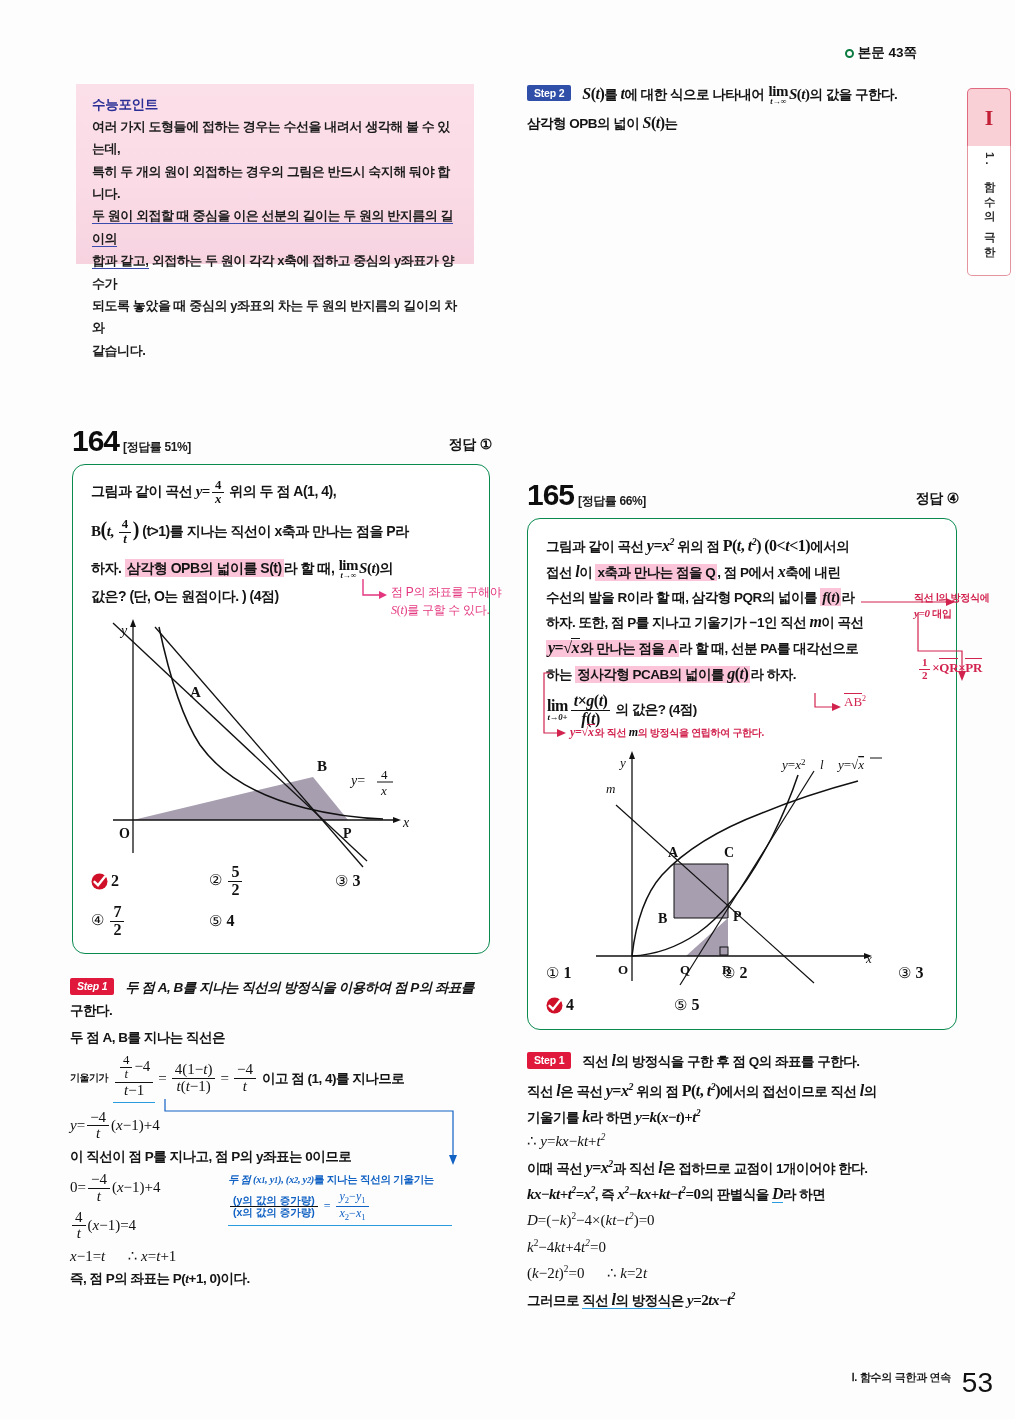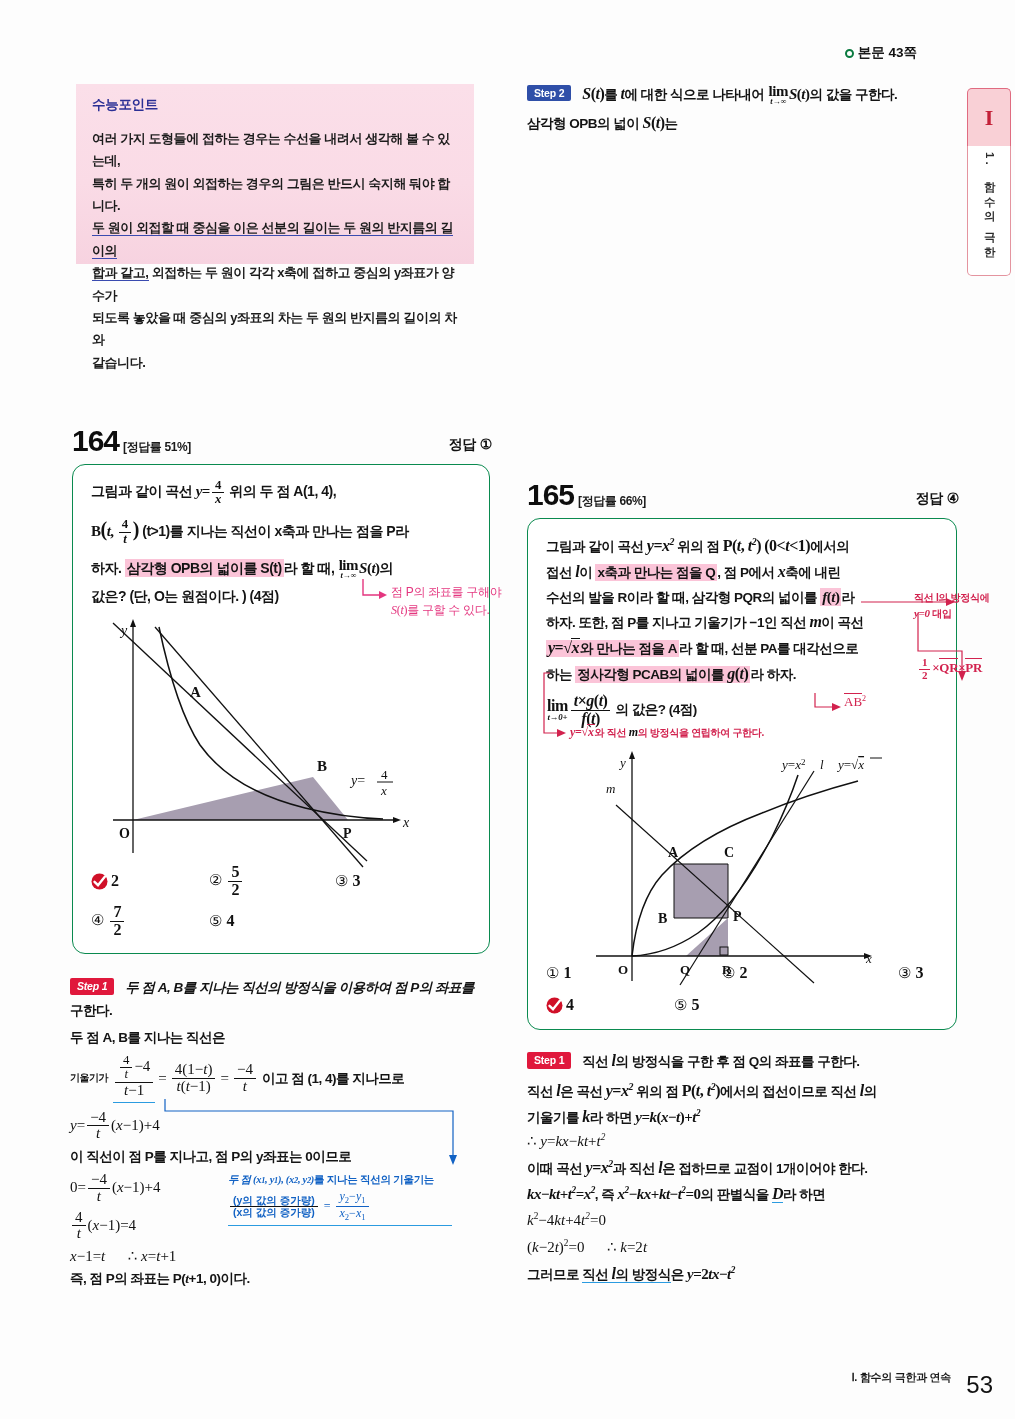--- a/index.html
+++ b/index.html
@@ -47,21 +47,21 @@
      border-top:none; border-radius:0 0 5px 5px;
      display:flex; align-items:flex-start; justify-content:center; padding-top:6px; }
   .side-tab .vtext { writing-mode:vertical-rl; font-family:"Liberation Sans", sans-serif;
      font-size:11.5px; font-weight:bold; color:#2c2c2c; letter-spacing:3px; line-height:1;}
 
   
   .sn-box { position:absolute; left:76px; top:84px; width:398px; height:180px;
      background:linear-gradient(180deg,#fbdfe9 0%, #fadbe6 55%, #f7d3e0 100%);
      padding:12px 16px 10px 16px; }
   .sn-title { font-family:"Liberation Sans", sans-serif; font-size:13.5px; font-weight:bold;
-     color:#2b2f95; margin-bottom:14px; letter-spacing:-.3px;}
+     color:#2b2f95; margin-bottom:2px; letter-spacing:-.3px;}
   .sn-body { font-family:"Liberation Sans", sans-serif; font-size:13px; font-weight:bold;
      color:#1c1c1c; line-height:1.72; letter-spacing:-.45px; }
   .sn-body .u { border-bottom:1.4px solid #3a4bb0; }
 
   
   .step-badge { display:inline-block; font-family:"Liberation Sans", sans-serif;
      font-size:10.5px; font-weight:bold; color:#fff; padding:2px 7px 2.5px 7px;
      border-radius:2px; vertical-align:2px; letter-spacing:-.2px;}
   .step-blue { background:#2f4fa8; }
   .step-red  { background:#e0183c; }
@@ -96,21 +96,21 @@
   
   .cnum { font-family:"Liberation Serif", serif; font-size:15px; }
   .check { display:inline-block; width:16px; height:16px; position:relative; vertical-align:-3px;}
   .check svg { position:absolute; left:0; top:0; }
 
   
   .footer { position:absolute; right:64px; bottom:34px;
      font-family:"Liberation Sans", sans-serif; font-weight:bold;
      font-size:11px; color:#1a1a1a; letter-spacing:-.3px;}
   .pageno { position:absolute; right:22px; bottom:20px;
-     font-family:"Liberation Sans", sans-serif; font-size:24px; font-weight:normal; color:#111;}
+     font-family:"Liberation Sans", sans-serif; font-size:28px; font-weight:normal; color:#111;}
 
   .col-left  { position:absolute; left:0; top:0; width:507px; height:1419px; }
   .col-right { position:absolute; left:507px; top:0; width:508px; height:1419px; }
 </style>
 </head>
 <body>
 
 <div class="page">
 
   <div class="hdr-ref">
@@ -496,20 +496,21 @@
     <div style="position:absolute; left:20px; top:1052px; width:438px;">
       <div style="margin-bottom:7px;">
         <span class="step-badge step-red">Step 1</span>
         <span class="ktext" style="margin-left:7px;">직선 <span class="mathline mi">l</span>의 방정식을 구한 후 점 Q의 좌표를 구한다.</span>
       </div>
       <div class="ktext" style="line-height:1.6;">직선 <span class="mathline mi">l</span>은 곡선 <span class="mathline"><span class="mi">y</span>=<span class="mi">x</span><sup class="ex">2</sup></span> 위의 점 <span class="mathline">P(<span class="mi">t</span>, <span class="mi">t</span><sup class="ex">2</sup>)</span>에서의 접선이므로 직선 <span class="mathline mi">l</span>의</div>
       <div class="ktext" style="line-height:1.6;">기울기를 <span class="mathline mi">k</span>라 하면 <span class="mathline" style="font-size:15px;"><span class="mi">y</span>=<span class="mi">k</span>(<span class="mi">x</span>−<span class="mi">t</span>)+<span class="mi">t</span><sup class="ex">2</sup></span></div>
       <div class="mathline" style="font-size:15px; line-height:1.7;">∴ <span class="mi">y</span>=<span class="mi">kx</span>−<span class="mi">kt</span>+<span class="mi">t</span><sup class="ex">2</sup></div>
       <div class="ktext" style="line-height:1.65;">이때 곡선 <span class="mathline"><span class="mi">y</span>=<span class="mi">x</span><sup class="ex">2</sup></span>과 직선 <span class="mathline mi">l</span>은 접하므로 교점이 1개이어야 한다.</div>
       <div class="ktext" style="line-height:1.65;"><span class="mathline" style="font-size:15px;"><span class="mi">kx</span>−<span class="mi">kt</span>+<span class="mi">t</span><sup class="ex">2</sup>=<span class="mi">x</span><sup class="ex">2</sup></span>, 즉 <span class="mathline" style="font-size:15px;"><span class="mi">x</span><sup class="ex">2</sup>−<span class="mi">kx</span>+<span class="mi">kt</span>−<span class="mi">t</span><sup class="ex">2</sup>=0</span>의 판별식을 <span class="mathline mi" style="border-bottom:1.3px solid #2b9be0;">D</span>라 하면</div>
+      <div class="mathline" style="font-size:15px; line-height:1.75;"><span class="mi">D</span>=(−<span class="mi">k</span>)<sup class="ex" style="font-style:normal;">2</sup>−4×(<span class="mi">kt</span>−<span class="mi">t</span><sup class="ex">2</sup>)=0</div>
       <div class="mathline" style="font-size:15px; line-height:1.75;"><span class="mi">k</span><sup class="ex" style="font-style:normal;">2</sup>−4<span class="mi">kt</span>+4<span class="mi">t</span><sup class="ex">2</sup>=0</div>
       <div class="mathline" style="font-size:15px; line-height:1.75;">(<span class="mi">k</span>−2<span class="mi">t</span>)<sup class="ex" style="font-style:normal;">2</sup>=0 &nbsp;&nbsp;&nbsp;&nbsp; ∴ <span class="mi">k</span>=2<span class="mi">t</span></div>
       <div class="ktext" style="line-height:1.7;">그러므로 <span style="border-bottom:1.3px solid #2b9be0;">직선 <span class="mathline mi">l</span>의 방정식</span>은 <span class="mathline" style="font-size:15px;"><span class="mi">y</span>=2<span class="mi">tx</span>−<span class="mi">t</span><sup class="ex">2</sup></span></div>
     </div>
 
   </div>
 
   <div class="footer">Ⅰ. 함수의 극한과 연속</div>
   <div class="pageno">53</div>
 

